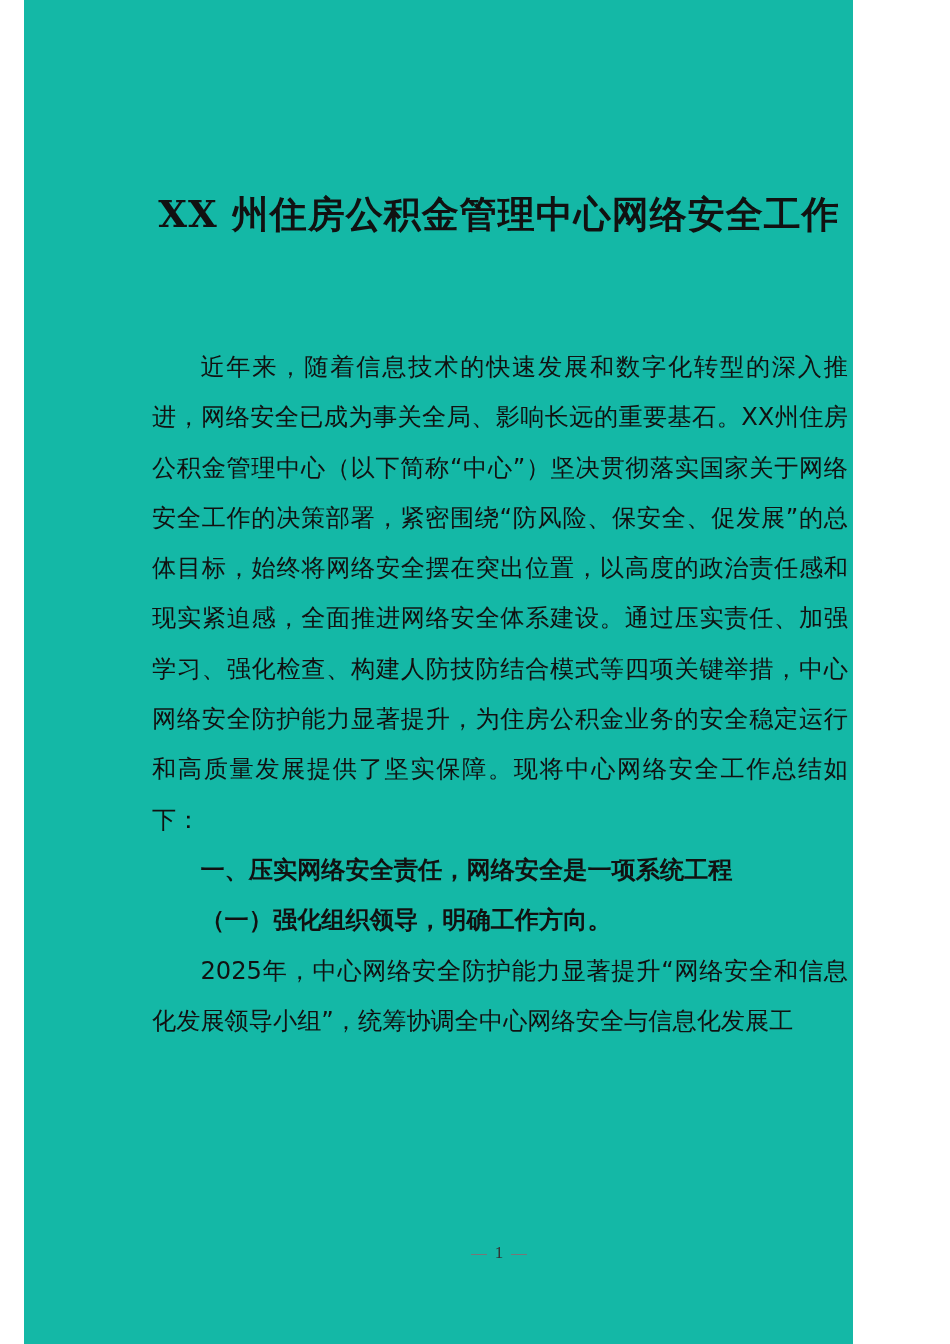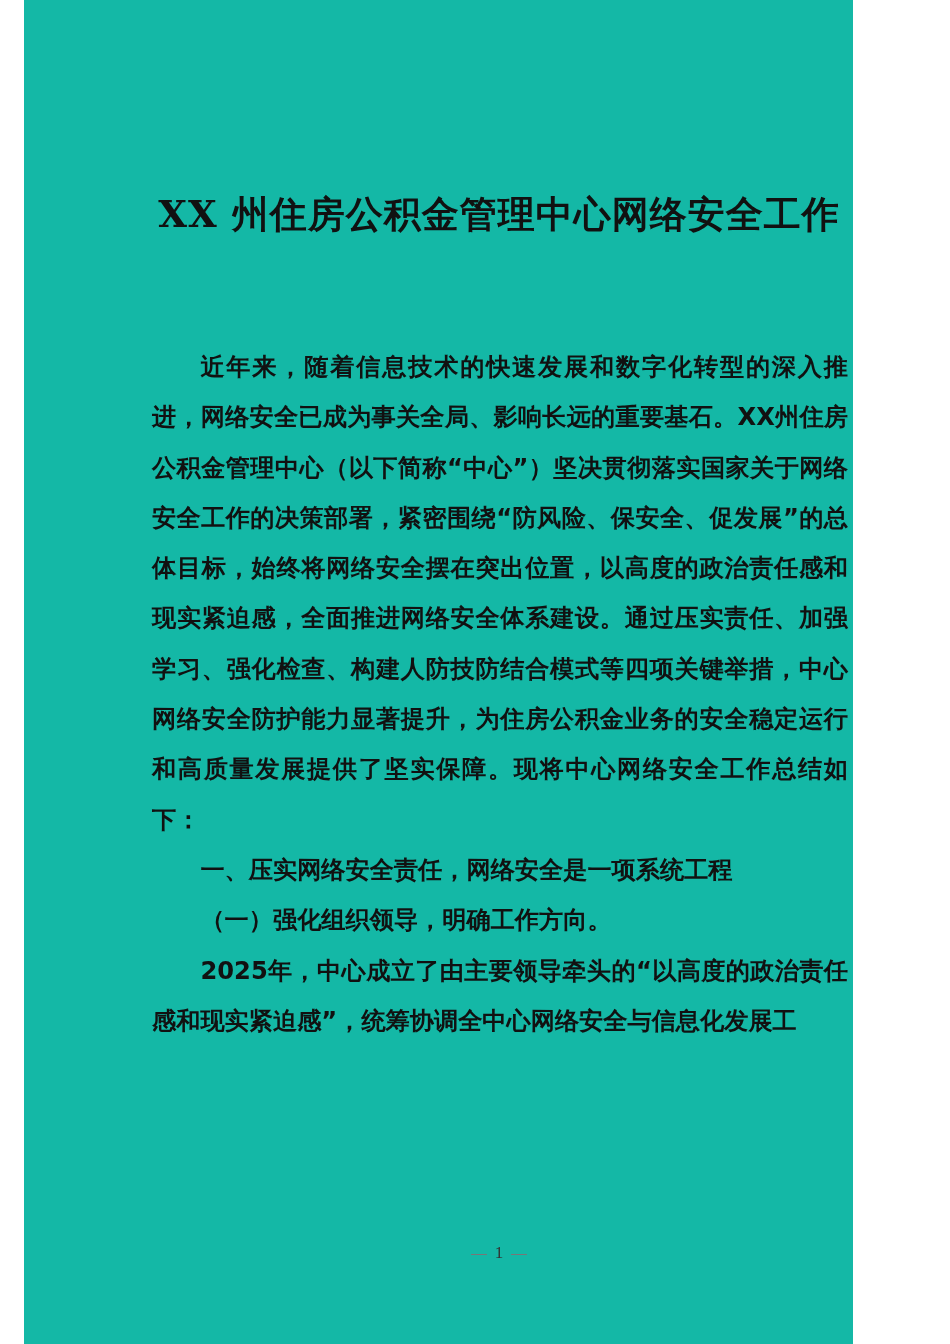--- a/index.html
+++ b/index.html
@@ -11,40 +11,40 @@
       font-family: "DejaVu Serif", "Liberation Serif", serif;
       font-size: 37px; line-height: 52px; font-weight: bold; letter-spacing: 1px;
       color: #111;
     }
     .body {
       position: absolute; left: 128px; width: 696px; top: 342px;
       font-family: "DejaVu Sans", "Liberation Sans", sans-serif;
       font-size: 24.2px; line-height: 50.3px; color: #111;
       text-align: justify; text-justify: inter-character;
     }
-    .para { margin: 0; text-indent: 2em; font-weight: bold; }
+    .para { margin: 0; text-indent: 2em; }
     .h1 { margin: 0; text-indent: 2em; font-weight: bold; }
     .h2 { margin: 0; text-indent: 2em; font-weight: bold; }
     .footer {
       position: absolute; left: 0; width: 950px; top: 1243px; text-align: center;
       font-family: "Liberation Serif", "DejaVu Serif", serif; font-size: 17px; color: #333;
     }
     .footer .dash { display: inline-block; width: 16px; height: 1px; background: #777; vertical-align: middle; margin: 0 8px; }
   </style>
 </head>
 <body>
 
 <div class="page">
   <div class="title">
     <div>XX 州住房公积金管理中心网络安全工作</div>
   </div>
 
   <div class="body">
     <p class="para">近年来，随着信息技术的快速发展和数字化转型的深入推进，网络安全已成为事关全局、影响长远的重要基石。XX州住房公积金管理中心（以下简称“中心”）坚决贯彻落实国家关于网络安全工作的决策部署，紧密围绕“防风险、保安全、促发展”的总体目标，始终将网络安全摆在突出位置，以高度的政治责任感和现实紧迫感，全面推进网络安全体系建设。通过压实责任、加强学习、强化检查、构建人防技防结合模式等四项关键举措，中心网络安全防护能力显著提升，为住房公积金业务的安全稳定运行和高质量发展提供了坚实保障。现将中心网络安全工作总结如下：</p>
     <p class="h1">一、压实网络安全责任，网络安全是一项系统工程</p>
     <p class="h2">（一）强化组织领导，明确工作方向。</p>
-    <p class="para">2025年，中心成立了由主要领导牵头的“以高度的政治责任感和现实紧迫感”，统筹协调全中心网络安全与信息化发展工</p>
+    <p class="para">2025年，中心网络安全防护能力显著提升“网络安全和信息化发展领导小组”，统筹协调全中心网络安全与信息化发展工</p>
   </div>
 
   <div class="footer">
     <span class="dash"></span><span>1</span><span class="dash"></span>
   </div>
 </div>
 
 </body></html>

